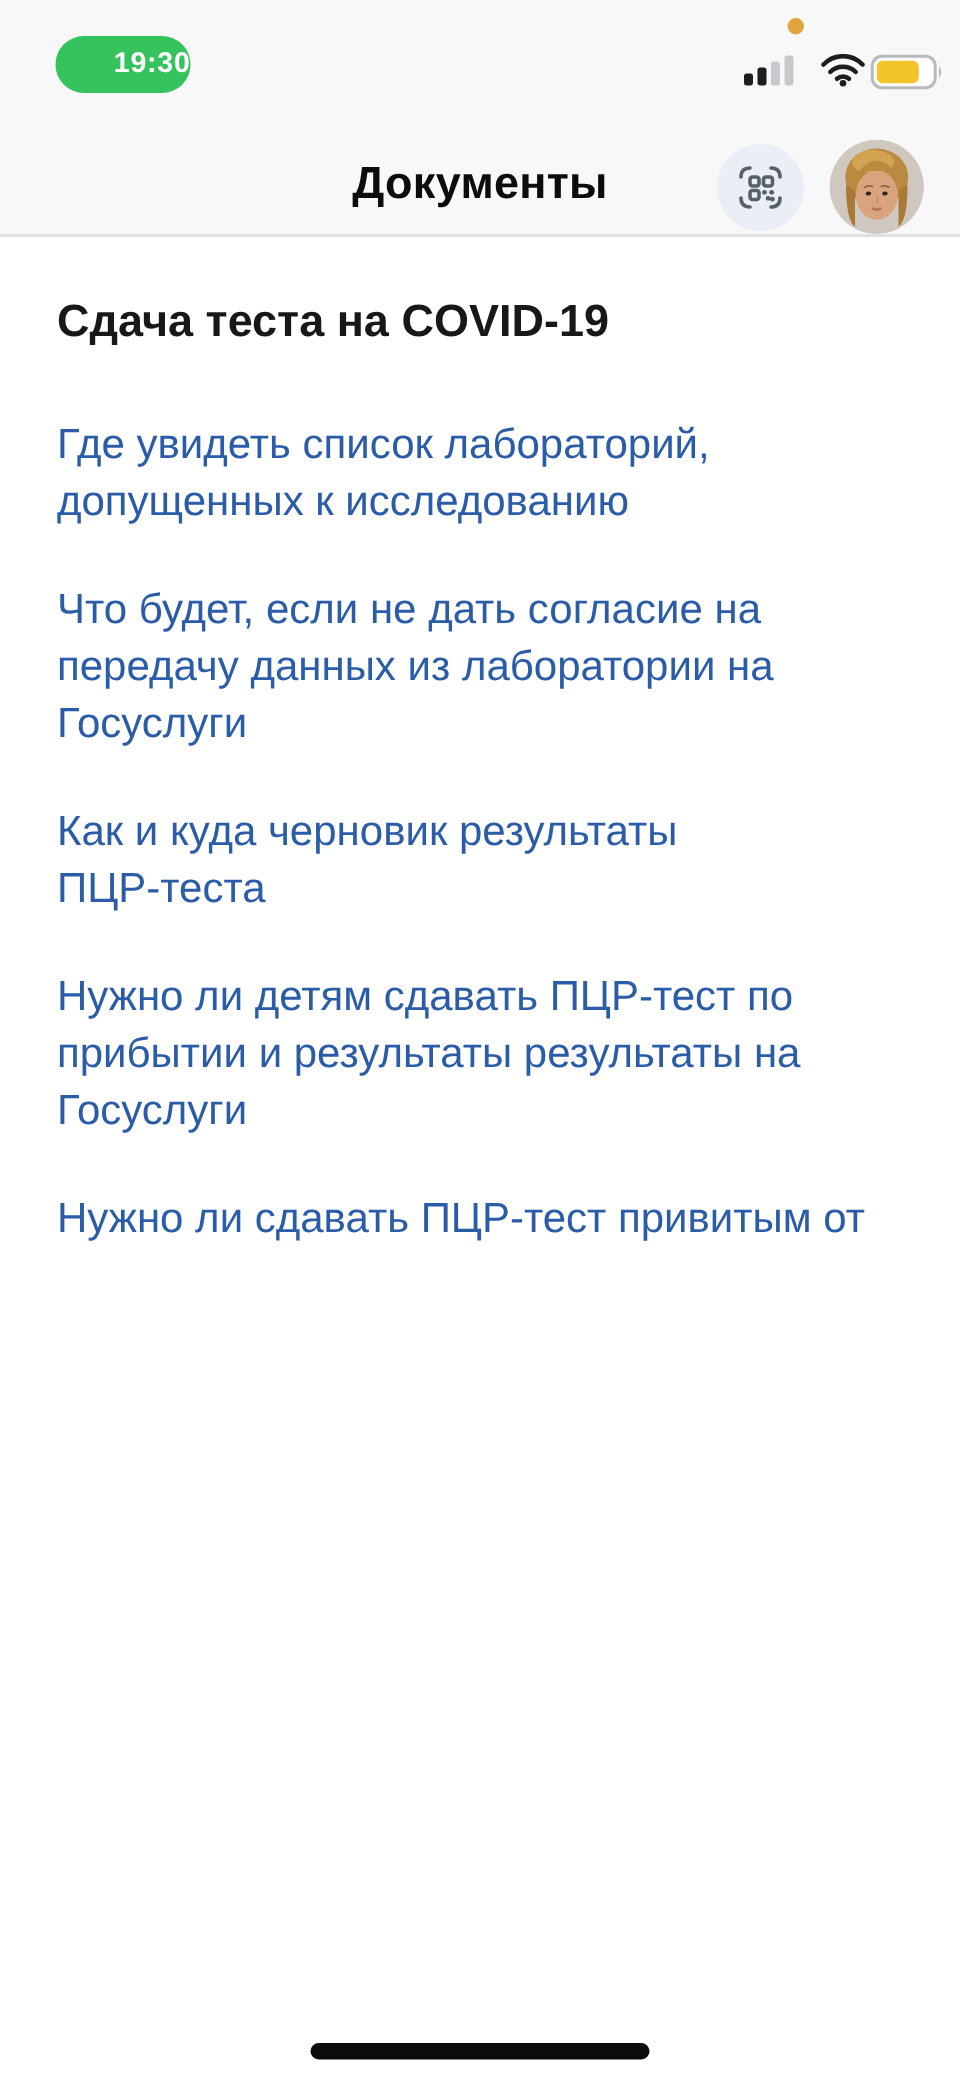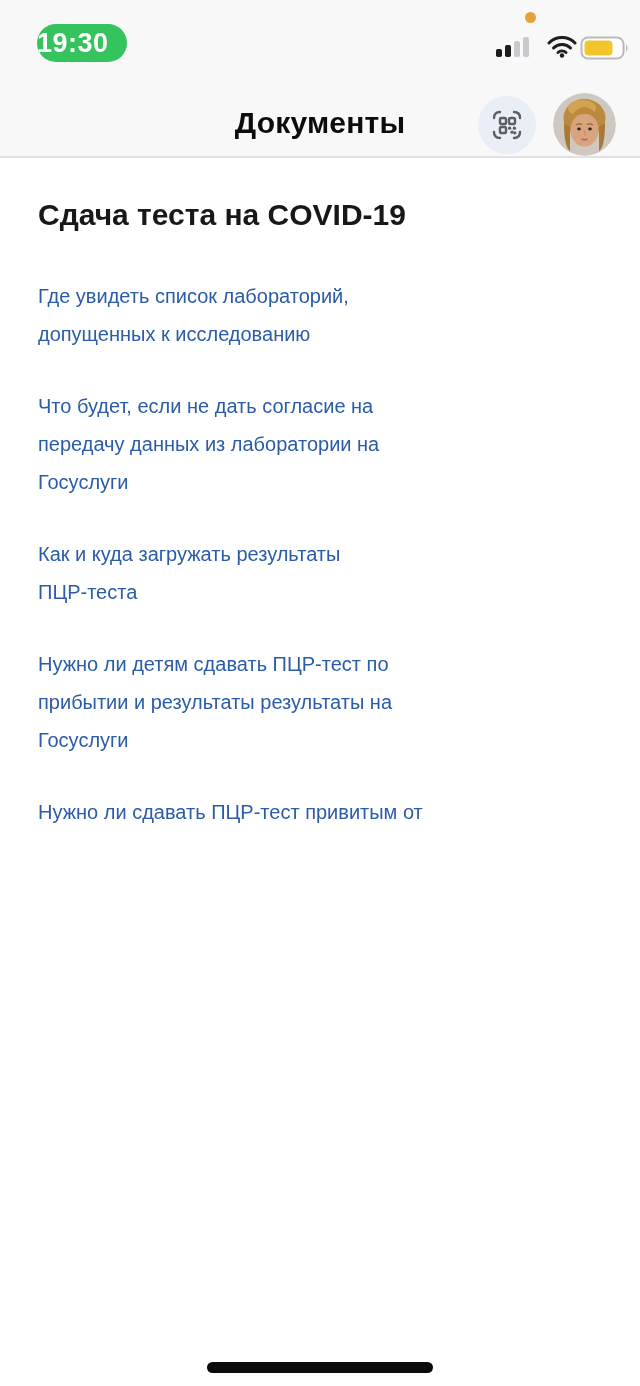--- a/index.html
+++ b/index.html
@@ -16,22 +16,22 @@
     background:#f8f8f8;
     z-index:5;
   }
   .chrome-divider {
     position:absolute; left:0; top:156px; width:640px; height:1.5px;
     background:#e1e1e3; z-index:6;
   }
   .time-pill {
     position:absolute; left:37px; top:24px; width:90px; height:38px;
     background:var(--time-pill-green,#34c35c); border-radius:19px;
-    display:flex; align-items:center; justify-content:flex-start;
-    color:#ffffff; font-size:27px; font-weight:700; letter-spacing:0.5px;
+    display:flex; align-items:center; justify-content:flex-end;
+    color:#ffffff; font-size:19px; font-weight:700; letter-spacing:0.5px;
   }
   .mic-dot {
     position:absolute; left:525px; top:12px; width:11px; height:11px;
     border-radius:50%; background:var(--indicator-orange,#e2a33e);
   }
   .statusicons { position:absolute; top:36px; }
   .cell-icon   { left:496px; } .wifi-icon { left:547px; } .batt-icon { left:580px; }
   
   .nav-title {
     position:absolute; left:0; top:106px; width:640px;
@@ -53,21 +53,21 @@
     position:absolute; left:0; top:157px; width:640px;
     padding:0 32px 0 38px; background:#ffffff;
   }
   .page-heading {
     margin:40px 0 44px 0;
     font-size:30px; line-height:36px; font-weight:700; color:#181818;
   }
   .faq-link {
     display:block;
     margin:0 0 34px 0;
-    font-size:20px; line-height:38px; font-weight:400;
+    font-size:28px; line-height:38px; font-weight:400;
     color:var(--link-blue,#2b5ca8);
     text-decoration:none;
     white-space:pre-line;
     cursor:pointer;
   }
   
   .home-indicator {
     position:absolute; left:207px; top:1362px; width:226px; height:11px;
     background:#0b0b0b; border-radius:6px; z-index:10; cursor:grab;
   }
@@ -75,21 +75,21 @@
 </head>
 <body>
 
 <main class="content">
   <h1 class="page-heading">Сдача теста на COVID-19</h1>
   <a class="faq-link">Где увидеть список лабораторий,
 допущенных к исследованию</a>
   <a class="faq-link">Что будет, если не дать согласие на
 передачу данных из лаборатории на
 Госуслуги</a>
-  <a class="faq-link">Как и куда загружать результаты
+  <a class="faq-link">Как и куда черновик результаты
 ПЦР-теста</a>
   <a class="faq-link">Нужно ли детям сдавать ПЦР-тест по
 прибытии и результаты результаты на
 Госуслуги</a>
   <a class="faq-link">Нужно ли сдавать ПЦР-тест привитым от</a>
 </main>
 
 <div class="top-chrome">
 
   <div class="time-pill">

